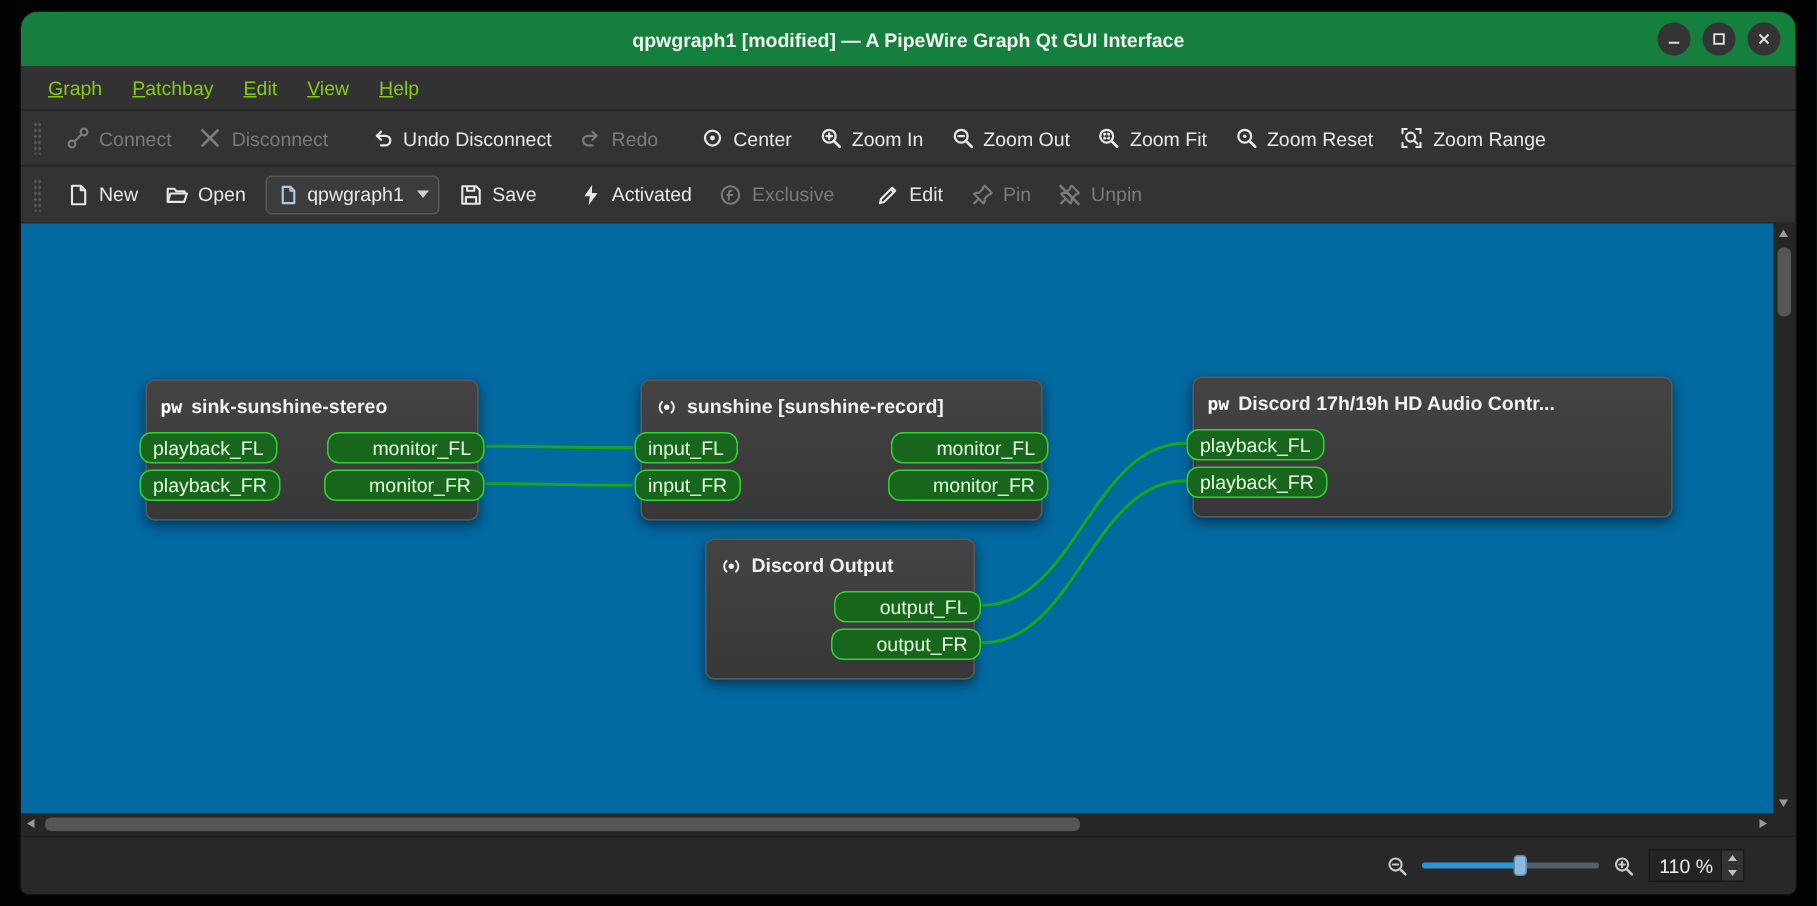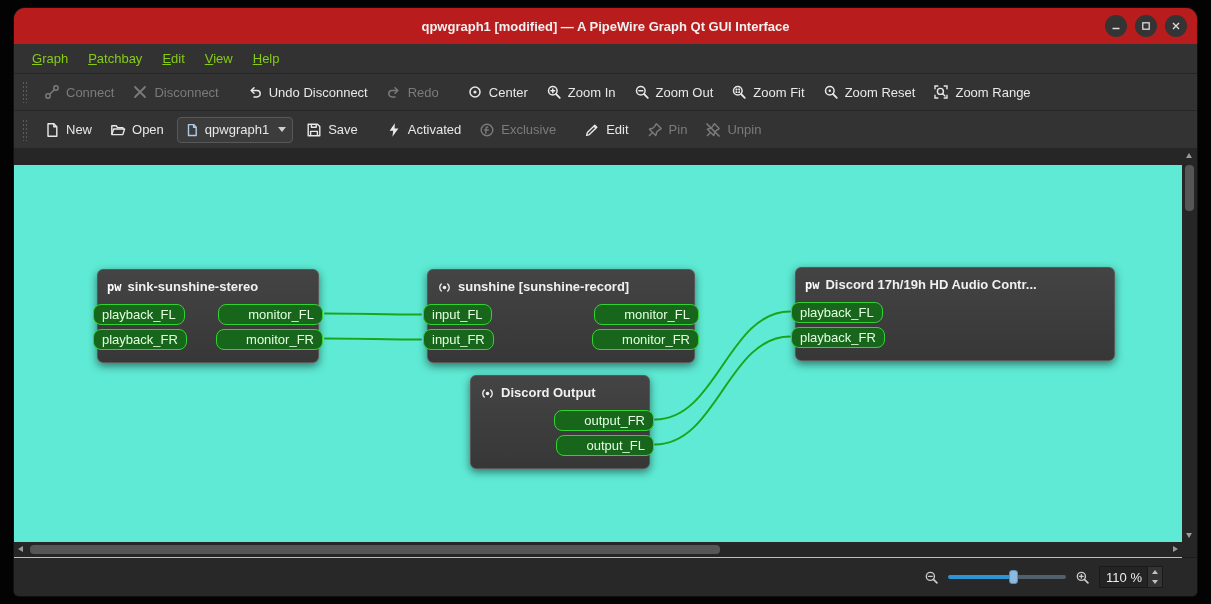--- a/index.html
+++ b/index.html
@@ -4,21 +4,21 @@
 <style>
   * { box-sizing: border-box; margin: 0; padding: 0; }
   html,body { background:#000; }
   .stage { position:relative; width:1211px; height:604px; background:#030303; overflow:hidden;
            font-family:"Liberation Sans", sans-serif; font-size:13px; color:#e8e8e8; }
   .window { position:absolute; left:14px; top:8px; width:1183px; height:588px;
             background:#2d2d2d; border-radius:11px 11px 5px 5px; overflow:hidden;
             display:flex; flex-direction:column; box-shadow:0 0 0 1px #111; }
 
   
-  .titlebar { height:36px; background:#b91c1c; position:relative; flex:0 0 auto;
+  .titlebar { height:36px; background:#15803d; position:relative; flex:0 0 auto;
               display:flex; align-items:center; justify-content:center; }
   .titlebar .title { font-weight:bold; font-size:13px; color:#f1f1f1; }
   .win-controls { position:absolute; right:10px; top:0; height:36px; display:flex; align-items:center; gap:8px; }
   .winbtn { width:22px; height:22px; border-radius:50%; background:#343434; border:none;
             display:inline-flex; align-items:center; justify-content:center; color:#dcdcdc; cursor:default; }
   .winbtn svg { display:block; }
 
   
   .menubar { height:30px; background:#323232; border-bottom:1px solid #262626;
              display:flex; align-items:stretch; padding-left:8px; flex:0 0 auto; }
@@ -39,22 +39,22 @@
   .tbi svg { display:block; }
   .tb-gap { width:10px; }
 
   .combo { display:inline-flex; align-items:center; gap:6px; height:26px; margin:0 4px;
            padding:0 6px 0 7px; background:#3c3c3c; border:1px solid #585858; border-radius:4px; }
   .combo-arrow { width:0; height:0; border-left:4px solid transparent; border-right:4px solid transparent;
                  border-top:5px solid #cfcfcf; margin-left:3px; }
 
   
   .canvas-wrap { position:relative; height:408px; flex:0 0 auto; background:#262626; }
-  .canvas-viewport { position:absolute; left:0; top:16px; width:1168px; height:393px;
-                     background:#5eead4; overflow:hidden; }
+  .canvas-viewport { position:absolute; left:0; top:0; width:1168px; height:393px;
+                     background:#0369a1; overflow:hidden; }
   .wires { position:absolute; left:0; top:0; pointer-events:none; }
   .wires path { stroke:#1aa51a; stroke-width:2; fill:none; stroke-linecap:round; pointer-events:auto; }
 
   .node { position:absolute; background:linear-gradient(#444444,#373737); border:1px solid #585858;
           border-radius:6px; box-shadow:0 3px 8px rgba(0,0,0,.5); }
   .node-header { display:flex; align-items:center; gap:6px; padding:8px 9px 6px; line-height:18px;
                  font-weight:bold; color:#f0f0f0; white-space:nowrap; overflow:hidden; }
   .pw-glyph { font-family:"DejaVu Sans Mono", monospace; font-weight:bold; font-size:12px; color:#ffffff; }
   .node-icon svg { display:block; }
   .node-ports { padding:2px 0 8px; }
@@ -399,24 +399,24 @@
           <span class="node-icon">
                 <svg width="15" height="15" viewBox="0 0 16 16" fill="none" stroke="#f0f0f0" stroke-width="1.4" stroke-linecap="round">
                   <circle cx="8" cy="8" r="1.9" fill="#f0f0f0" stroke="none"></circle>
                   <path d="M4.6 4.2 a5.2 5.2 0 0 0 0 7.6 M11.4 4.2 a5.2 5.2 0 0 1 0 7.6"></path>
                 </svg>
               </span>
           <span class="node-title">Discord Output</span>
         </div>
         <div class="node-ports">
           <div class="port-row single-out">
+            <span class="port out">output_FL</span>
+          </div>
+          <div class="port-row single-out">
             <span class="port out">output_FR</span>
-          </div>
-          <div class="port-row single-out">
-            <span class="port out">output_FL</span>
           </div>
         </div>
       </div>
 
     </div>
 
     <div class="vscroll">
       <span class="arr up"></span>
       <div class="v-thumb"></div>
       <span class="arr down"></span>

